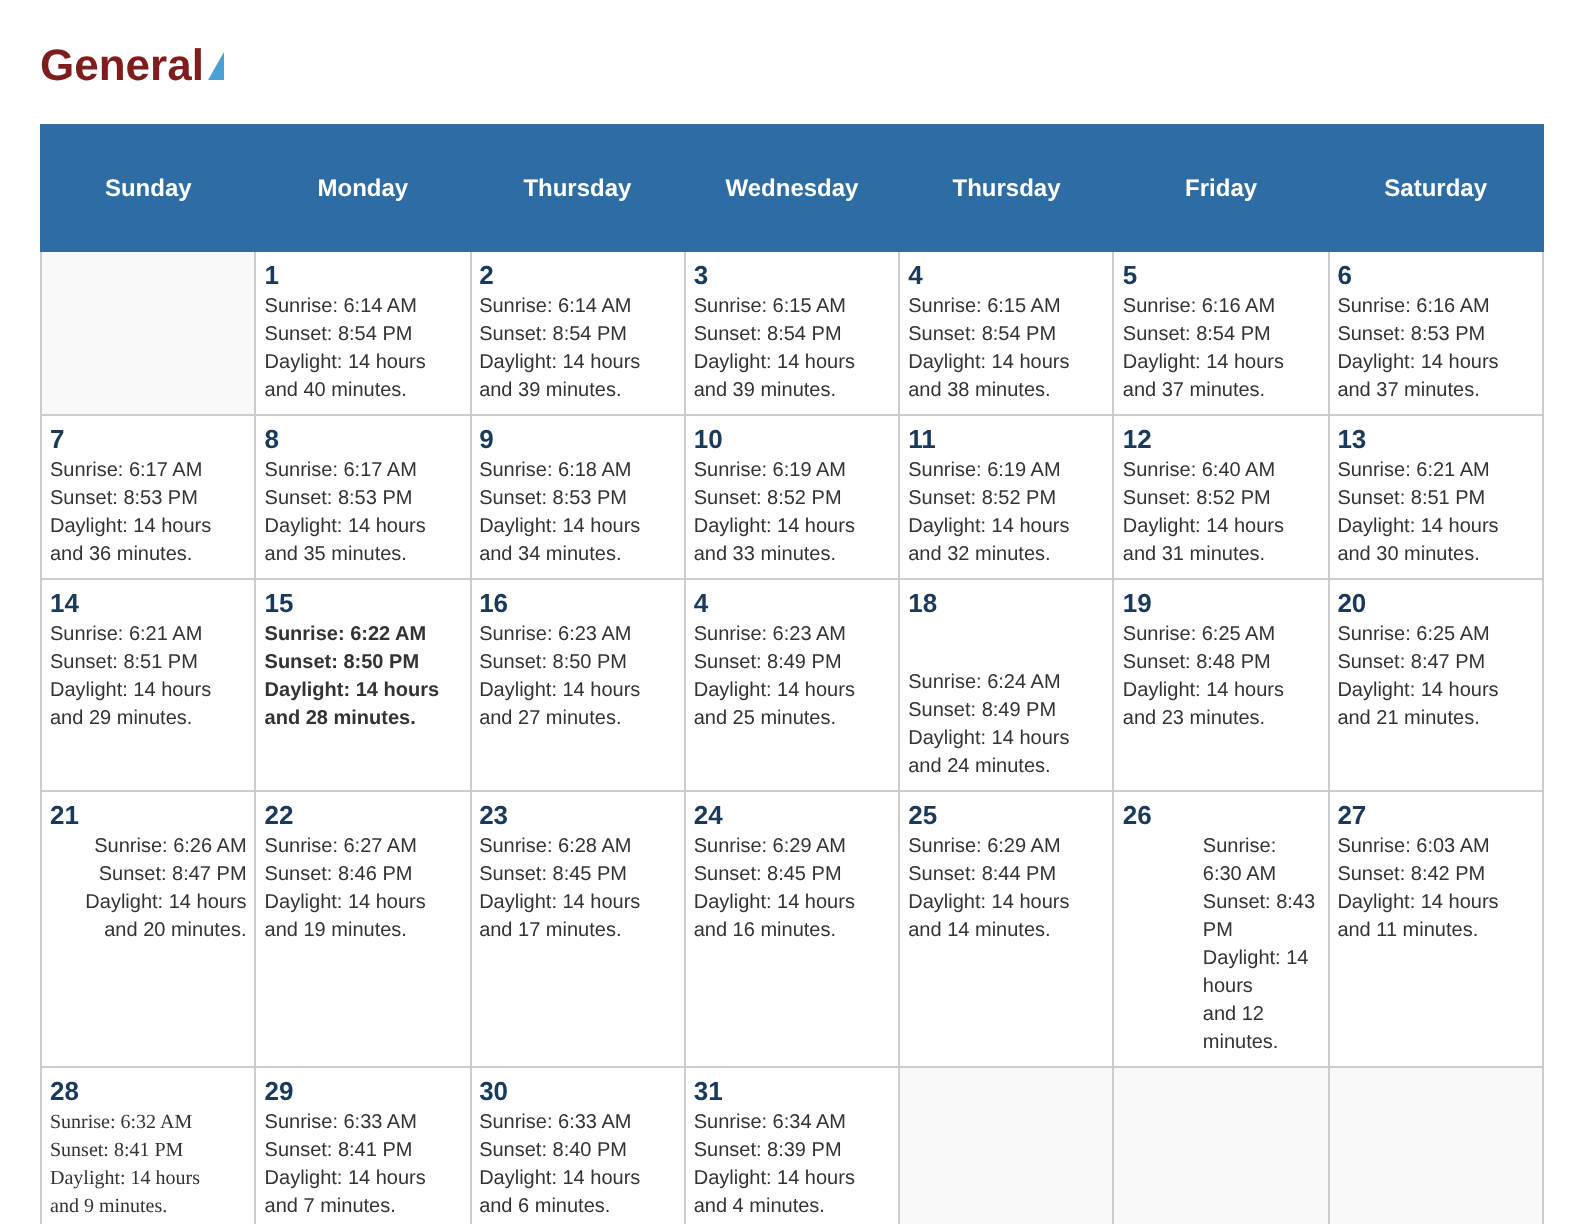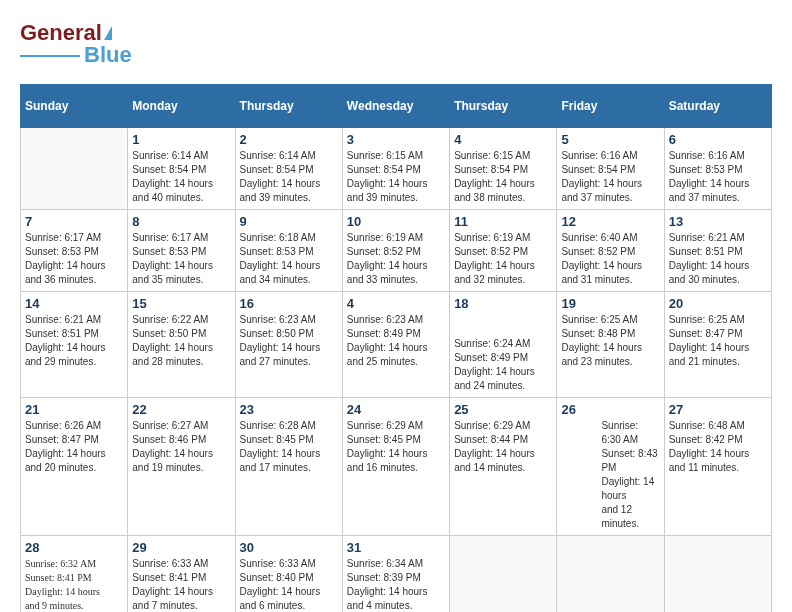--- a/index.html
+++ b/index.html
@@ -51,22 +51,22 @@
       color: #333;
     }
     .calendar {
       width: 100%;
       border-collapse: collapse;
       font-size: 11px;
     }
     .calendar th {
       background-color: #2e6da4;
       color: #fff;
-      padding: 14px 4px;
-      text-align: left;
+      padding: 24px 4px;
+      text-align: center;
       font-size: 12px;
       font-weight: bold;
       border: 1px solid #2e6da4;
     }
     .calendar td {
       border: 1px solid #ccc;
       vertical-align: top;
       padding: 4px;
       width: calc(100% / 7);
       min-height: 80px;
@@ -88,24 +88,20 @@
     }
   </style>
 </head>
 <body>
 
 <div class="header-section">
   <div class="logo">
     <div style="display:flex; align-items:center;">
       <span style="font-size:22px; font-weight:bold; color:#7f1d1d;">General</span>
       <span class="logo-triangle"></span>
-    </div>
-    <div style="display:flex; align-items:center; margin-top:-4px;">
-      <div class="logo-line"></div>
-      <span style="font-size:22px; font-weight:bold; color:#4a9fd4; margin-left:4px;">Blue</span>
     </div>
   </div>
   <div class="title-section">
     <div class="main-title"></div>
     <div class="subtitle"></div>
   </div>
 </div>
 
 <table class="calendar">
   <thead>
@@ -219,21 +215,21 @@
       <tr>
         <td>
           <div class="day-number">14</div>
           <div class="day-info" style="white-space: pre-line;">Sunrise: 6:21 AM
 Sunset: 8:51 PM
 Daylight: 14 hours
 and 29 minutes.</div>
         </td>
         <td>
           <div class="day-number">15</div>
-          <div class="day-info" style="white-space: pre-line;">Sunrise: 6:22 AM
+          <div class="day-info" style="white-space: pre-line; font-weight: bold;">Sunrise: 6:22 AM
 Sunset: 8:50 PM
 Daylight: 14 hours
 and 28 minutes.</div>
         </td>
         <td>
           <div class="day-number">16</div>
           <div class="day-info" style="white-space: pre-line;">Sunrise: 6:23 AM
 Sunset: 8:50 PM
 Daylight: 14 hours
 and 27 minutes.</div>
@@ -263,21 +259,21 @@
           <div class="day-number">20</div>
           <div class="day-info" style="white-space: pre-line;">Sunrise: 6:25 AM
 Sunset: 8:47 PM
 Daylight: 14 hours
 and 21 minutes.</div>
         </td>
       </tr>
       <tr>
         <td>
           <div class="day-number">21</div>
-          <div class="day-info" style="white-space: pre-line;">Sunrise: 6:26 AM
+          <div class="day-info" style="white-space: pre-line; text-align: right;">Sunrise: 6:26 AM
 Sunset: 8:47 PM
 Daylight: 14 hours
 and 20 minutes.</div>
         </td>
         <td>
           <div class="day-number">22</div>
           <div class="day-info" style="white-space: pre-line;">Sunrise: 6:27 AM
 Sunset: 8:46 PM
 Daylight: 14 hours
 and 19 minutes.</div>
@@ -305,21 +301,21 @@
         </td>
         <td>
           <div class="day-number">26</div>
           <div class="day-info" style="white-space: pre-line; margin-left: 40px;">Sunrise: 6:30 AM
 Sunset: 8:43 PM
 Daylight: 14 hours
 and 12 minutes.</div>
         </td>
         <td>
           <div class="day-number">27</div>
-          <div class="day-info" style="white-space: pre-line;">Sunrise: 6:48 AM
+          <div class="day-info" style="white-space: pre-line;">Sunrise: 6:03 AM
 Sunset: 8:42 PM
 Daylight: 14 hours
 and 11 minutes.</div>
         </td>
       </tr>
       <tr>
         <td>
           <div class="day-number">28</div>
           <div class="day-info" style="white-space: pre-line; font-family: Liberation Serif, serif;">Sunrise: 6:32 AM
 Sunset: 8:41 PM

